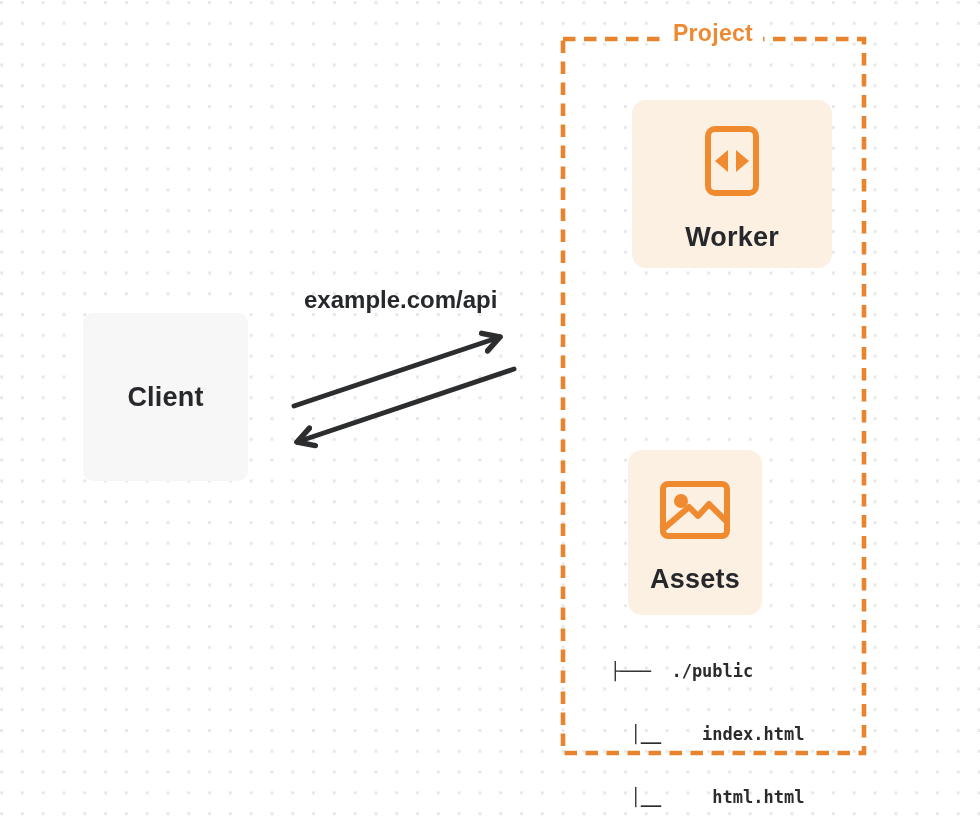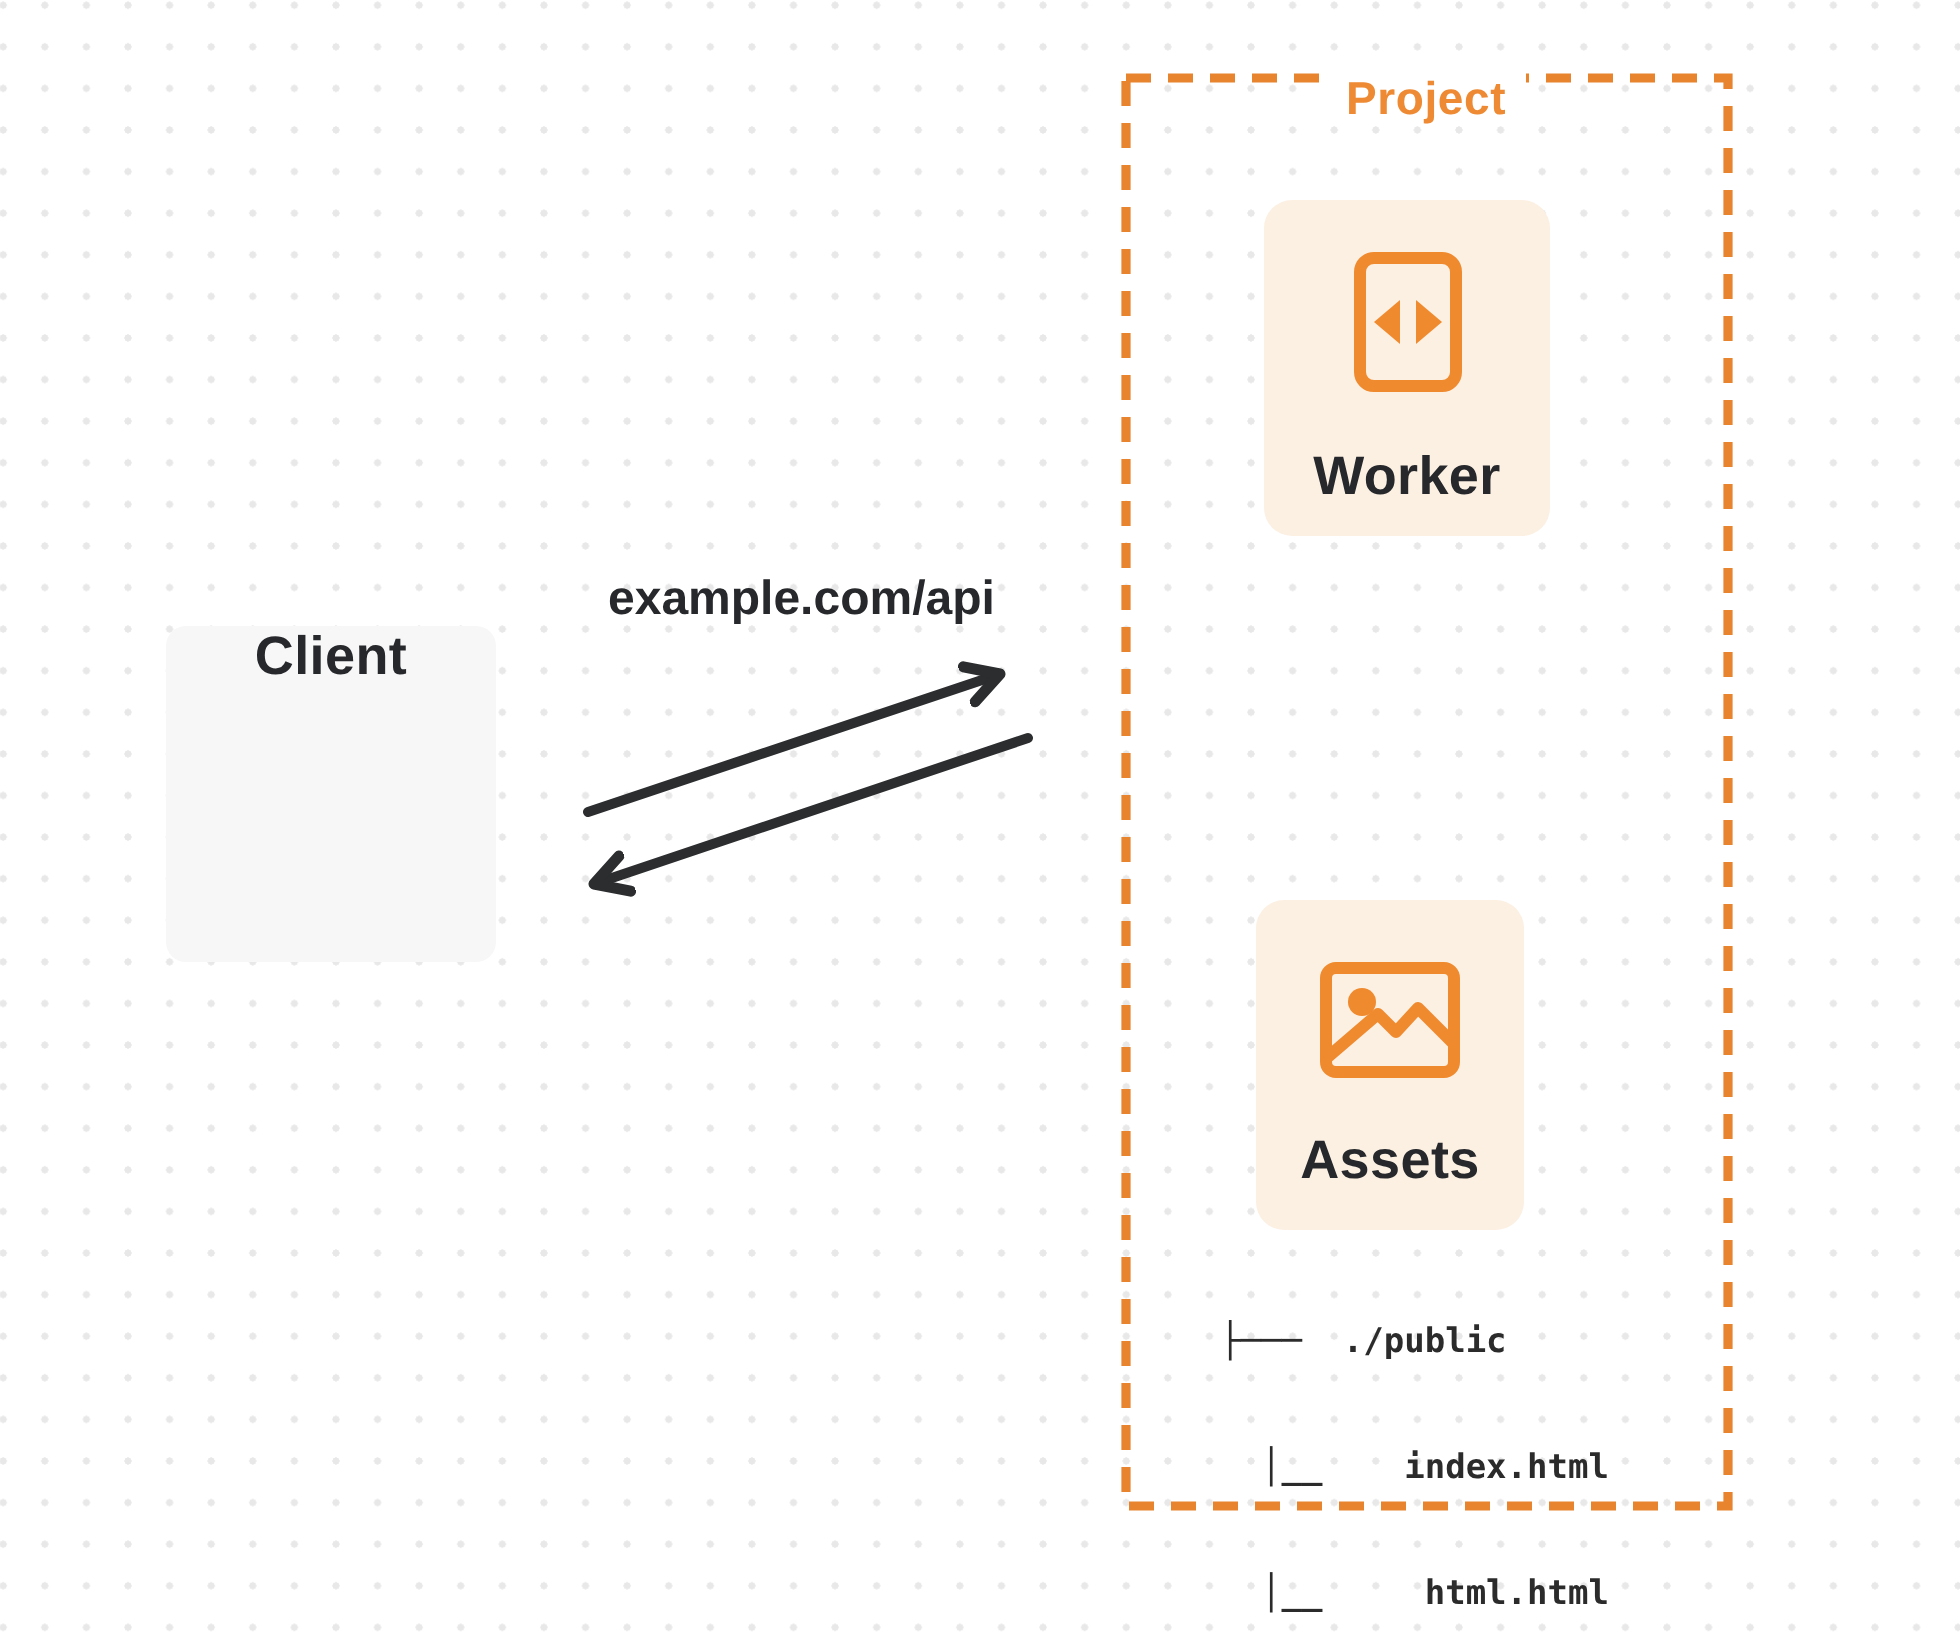--- a/index.html
+++ b/index.html
@@ -10,42 +10,42 @@
     overflow:hidden;
     background-color:#ffffff;
     background-image: radial-gradient(circle, #e8e8e8 1.7px, transparent 1.9px);
     background-size: 20.8px 20.8px;
     background-position: 12px 13px;
     font-family:"Liberation Sans", sans-serif;
     color:#26282b;
   }
   .overlay { position:absolute; inset:0; width:980px; height:818px; }
   .node-box {
-    position:absolute; display:flex; justify-content:center;
+    position:absolute; display:flex; align-items:center; justify-content:center;
     border-radius:12px;
   }
   .client-box {
     left:83px; top:313px; width:165px; height:168px;
     background:#f7f7f8; border-radius:10px;
   }
   .node-label { font-size:27px; font-weight:700; color:#26282b; letter-spacing:0.2px; }
   .request-label {
     position:absolute; left:304px; top:286px;
     font-size:24px; font-weight:700; color:#26282b;
   }
   .project-label {
-    position:absolute; left:663px; top:36px; width:100px;
+    position:absolute; left:663px; top:20px; width:100px;
     text-align:center; background:#ffffff; padding:0 6px;
     font-size:23px; font-weight:700; color:#ee8a33; letter-spacing:0.3px;
   }
   .card {
     position:absolute; display:flex; flex-direction:column; align-items:center;
     background:#fcf0e3; border-radius:14px;
   }
-  .worker-card { left:632px; top:100px; width:143px; height:168px; padding-top:26px; }
+  .worker-card { left:632px; top:100px; width:200px; height:168px; padding-top:26px; }
   .assets-card { left:628px; top:450px; width:134px; height:165px; padding-top:31px; }
   .worker-card .node-label { margin-top:22px; }
   .assets-card .node-label { margin-top:21px; }
   .file-tree {
     position:absolute; left:610px; top:619px;
     font-family:"DejaVu Sans Mono", monospace;
     font-size:17px; line-height:21px; font-weight:700;
     color:#2b2b2b; white-space:pre;
   }
 </style>

